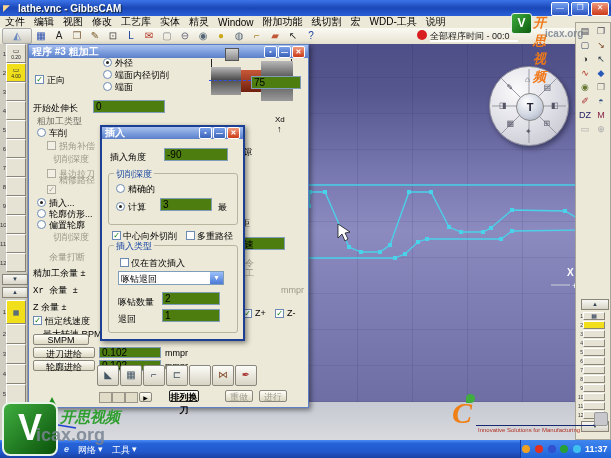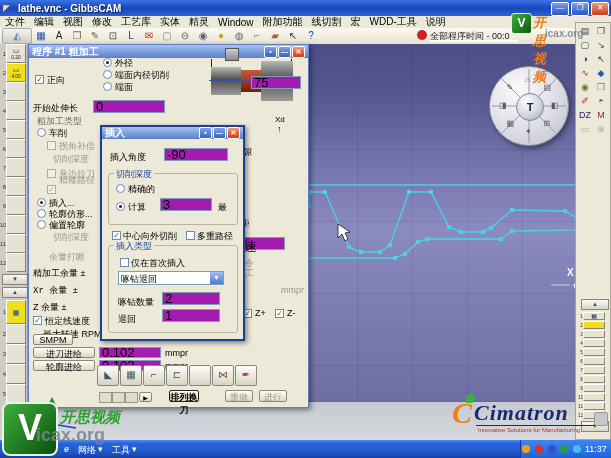--- a/index.html
+++ b/index.html
@@ -58,21 +58,21 @@
   .dlg.main{left:28px;top:44px;width:279px;height:362px;border:1px solid #5f7fc4;}
   .dlg.insert{left:100px;top:125px;width:141px;height:212px;border:2px solid #1c3f94;}
   .dcap{height:13px;background:linear-gradient(180deg,#aac1ee 0%,#7b9ddd 55%,#5c7fc9 100%);
     color:#fff;font-weight:bold;font-size:10px;display:flex;align-items:center;padding:0 3px;}
   .dcap .sp{flex:1;}
   .dbtn{width:11px;height:10px;margin-left:1px;border:1px solid #fff;border-radius:2px;font-size:7px;
     line-height:9px;text-align:center;background:linear-gradient(180deg,#7aa0ea,#3a62b8);color:#fff;}
   .dbtn.close{background:linear-gradient(180deg,#f09a7c,#cc3a18);}
   .lab{position:absolute;font-size:9px;white-space:nowrap;}
   .lab.gray{color:#9c988a;}
-  .fld{position:absolute;background:#a21caf;border:1px solid #7f9db9;font-size:13px;padding:0 2px;
+  .fld{position:absolute;background:#4d7c0f;border:1px solid #7f9db9;font-size:10px;padding:0 2px;
     font-family:"Liberation Sans",sans-serif;box-sizing:border-box;}
   .chk,.rad{position:absolute;width:9px;height:9px;background:#fff;border:1px solid #6c8ab2;
     font-size:8px;line-height:8px;text-align:center;color:#0a7a0a;box-sizing:border-box;}
   .rad{border-radius:50%;}
   .rad .dot{display:block;width:3px;height:3px;border-radius:50%;background:#222;margin:2px auto;}
   .chk.off,.rad.off{color:transparent;}
   .chk.gr{border-color:#b0ac9e;color:#a8a496;background:#f2efe4;}
   .grp{position:absolute;border:1px solid #b8b49e;border-radius:3px;}
   .grplbl{position:absolute;font-size:9px;color:#1947a3;background:#ece9d8;padding:0 2px;}
   .xpbtn{position:absolute;background:linear-gradient(180deg,#fffef8,#ddd8c2);border:1px solid #8a887c;
@@ -112,21 +112,21 @@
     font-size:22px;color:#1a2a6e;letter-spacing:1px;}
   .cim-tag{font-size:6px;color:#b03020;}
   
   .taskbar{left:0;top:440px;width:611px;height:18px;
     background:linear-gradient(180deg,#4a8af5 0%,#2663d8 20%,#2158cd 65%,#1941a5 100%);color:#fff;}
   .tb-lab{position:absolute;font-size:9px;color:#fff;}
   .taskbtn{position:absolute;left:142px;top:2px;width:94px;height:14px;border-radius:2px;
     background:linear-gradient(180deg,#6f9cf4,#3e6fdd);border:1px solid #2a50b0;
     font-size:8.5px;line-height:13px;padding-left:14px;box-sizing:border-box;white-space:nowrap;overflow:hidden;}
   .tray{position:absolute;left:520px;top:0;width:91px;height:18px;
-    background:linear-gradient(180deg,#3f86f0,#1e63d8);border-left:1px solid #1538a0;}
+    background:linear-gradient(180deg,#3f86f0,#1e63d8);border-left:1px solid #1538a0;font-weight:bold;}
   .tray-ic{display:inline-block;width:8px;height:8px;border-radius:50%;margin:5px 1px 0 1px;}
   svg{display:block;}
 </style>
 </head>
 <body>
 
 <div id="screen">
 
   <div class="abs titlebar">
     <span class="appicon">◤</span>
@@ -392,21 +392,21 @@
         <div class="rrow">
           <span class="rnum">12</span>
           <div class="rtile"></div>
         </div>
       </div>
     <div class="scrollbtn" style="position:absolute;left:3px;top:398px;width:26px;">▼</div>
   </div>
 
   <div class="abs dlg main" style="z-index:10;">
     <div class="dcap">
-      <span>程序 #1 粗加工</span>
+      <span>程序 #3 粗加工</span>
         <span class="sp"></span>
       <span class="dbtn">▪</span>
       <span class="dbtn">—</span>
       <span class="dbtn close">✕</span>
     </div>
 
     <span class="chk" style="left:6px;top:30px;">✓</span>
     <span class="lab" style="left:18px;top:29px;">正向</span>
 
     <span class="rad" style="left:74px;top:13px;">
@@ -454,21 +454,21 @@
     <span class="lab" style="left:20px;top:174px;">偏置轮廓</span>
     <span class="lab gray" style="left:24px;top:186px;">切削深度</span>
 
     <span class="lab gray" style="left:20px;top:206px;">余量打断</span>
     <span class="lab" style="left:4px;top:222px;">精加工余量 ±</span>
     <span class="lab" style="left:4px;top:239px;font-family:Liberation Mono, monospace;">Xr 余量 ±</span>
     <span class="lab" style="left:4px;top:256px;">Z 余量 ±</span>
     <span class="chk" style="left:4px;top:271px;">✓</span>
     <span class="lab" style="left:16px;top:270px;text-align:right;">恒定线速度</span>
     <span class="lab" style="left:14px;top:283px;">最大转速 RPM</span>
-    <button class="xpbtn" style="left:4px;top:289px;width:40px;height:11px;">SMPM</button>
+    <button class="xpbtn" style="left:4px;top:289px;width:56px;height:11px;">SMPM</button>
     <button class="xpbtn" style="left:4px;top:302px;width:62px;height:11px;">进刀进给</button>
     <input class="fld" style="left: 70px; top: 302px; width: 62px; height: 11px;" value="0.102">
     <span class="lab" style="left:136px;top:303px;">mmpr</span>
     <button class="xpbtn" style="left:4px;top:315px;width:62px;height:11px;">轮廓进给</button>
     <input class="fld" style="left: 70px; top: 315px; width: 62px; height: 11px;" value="0.102">
     <span class="lab" style="left:136px;top:316px;">mmpr</span>
 
     <span class="lab" style="left:214px;top:101px;">隙</span>
     <span class="lab" style="left:212px;top:172px;">距</span>
     <span class="fld" style="left:212px;top:192px;width:44px;height:13px;">速</span>
@@ -541,21 +541,20 @@
 
   <div class="abs" style="left:511px;top:13px;z-index:50;">
     <span class="wm-shield" style="position:absolute;width:19px;height:19px;font-size:12px;line-height:18px;">V</span>
     <span class="wm-brand" style="position:absolute;left:22px;top:1px;font-size:13px;">开思视频</span>
     <span class="wm-site" style="position:absolute;left:34px;top:15px;font-size:10px;">icax.org</span>
   </div>
 
   <div class="abs cim">
     <span style="position:absolute;left:0;top:-2px;font:italic bold 30px 'Liberation Serif',serif;color:#ef8018;">C</span>
     <span style="position:absolute;left:14px;top:-4px;width:9px;height:9px;border-radius:50% 50% 50% 0;background:#3fae3f;"></span>
-    <span class="cim-name" style="position:absolute;left:22px;top:2px;">Cimatron</span>
     <div style="position:absolute;left:24px;top:27px;width:122px;height:1px;background:#1a2a6e;"></div>
     <span class="cim-tag" style="position:absolute;left:26px;top:29px;">Innovative Solutions for Manufacturing</span>
     <span style="position:absolute;left:142px;top:14px;width:12px;height:12px;background:#c8c8cc;border:1px solid #999;border-radius:2px;"></span>
   </div>
 
   <div class="abs taskbar">
     <span class="tb-lab" style="left:64px;top:4px;font-style:italic;font-weight:bold;color:#cfe4ff;">e</span>
     <span class="tb-lab" style="left:78px;top:4px;">网络</span>
     <span class="tb-lab" style="left:98px;top:4px;">▾</span>
     <span class="tb-lab" style="left:112px;top:4px;">工具</span>

